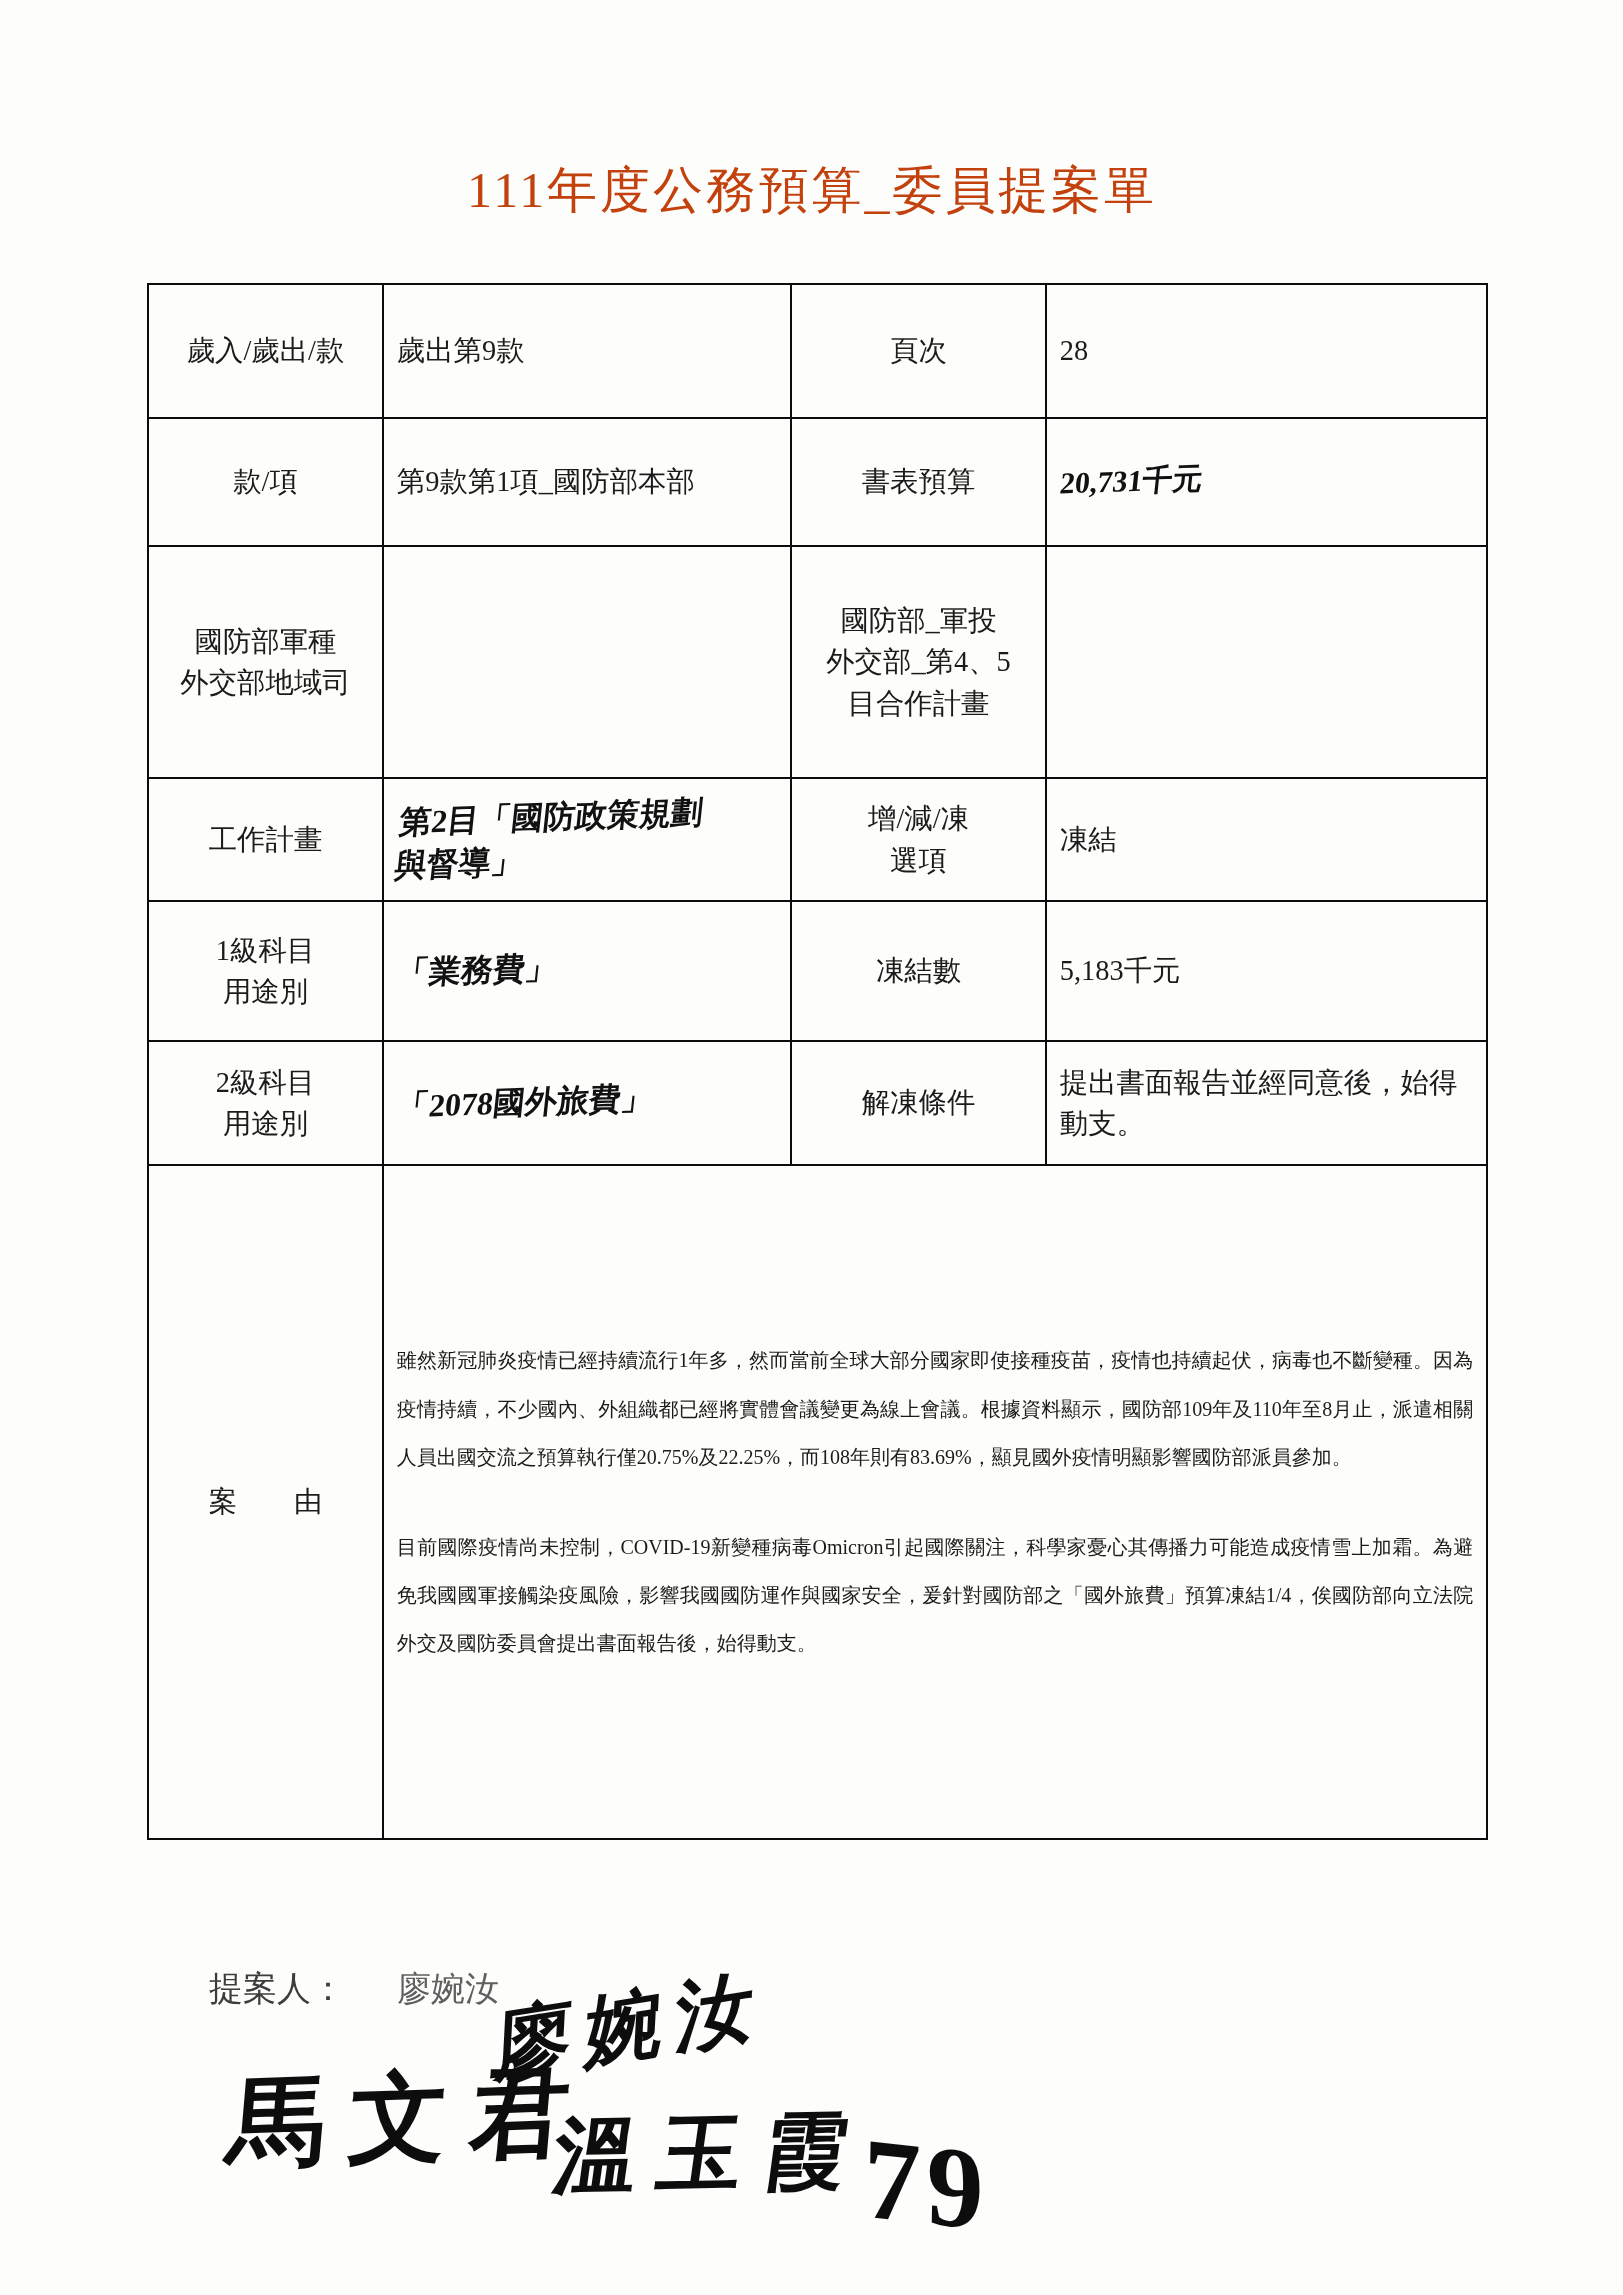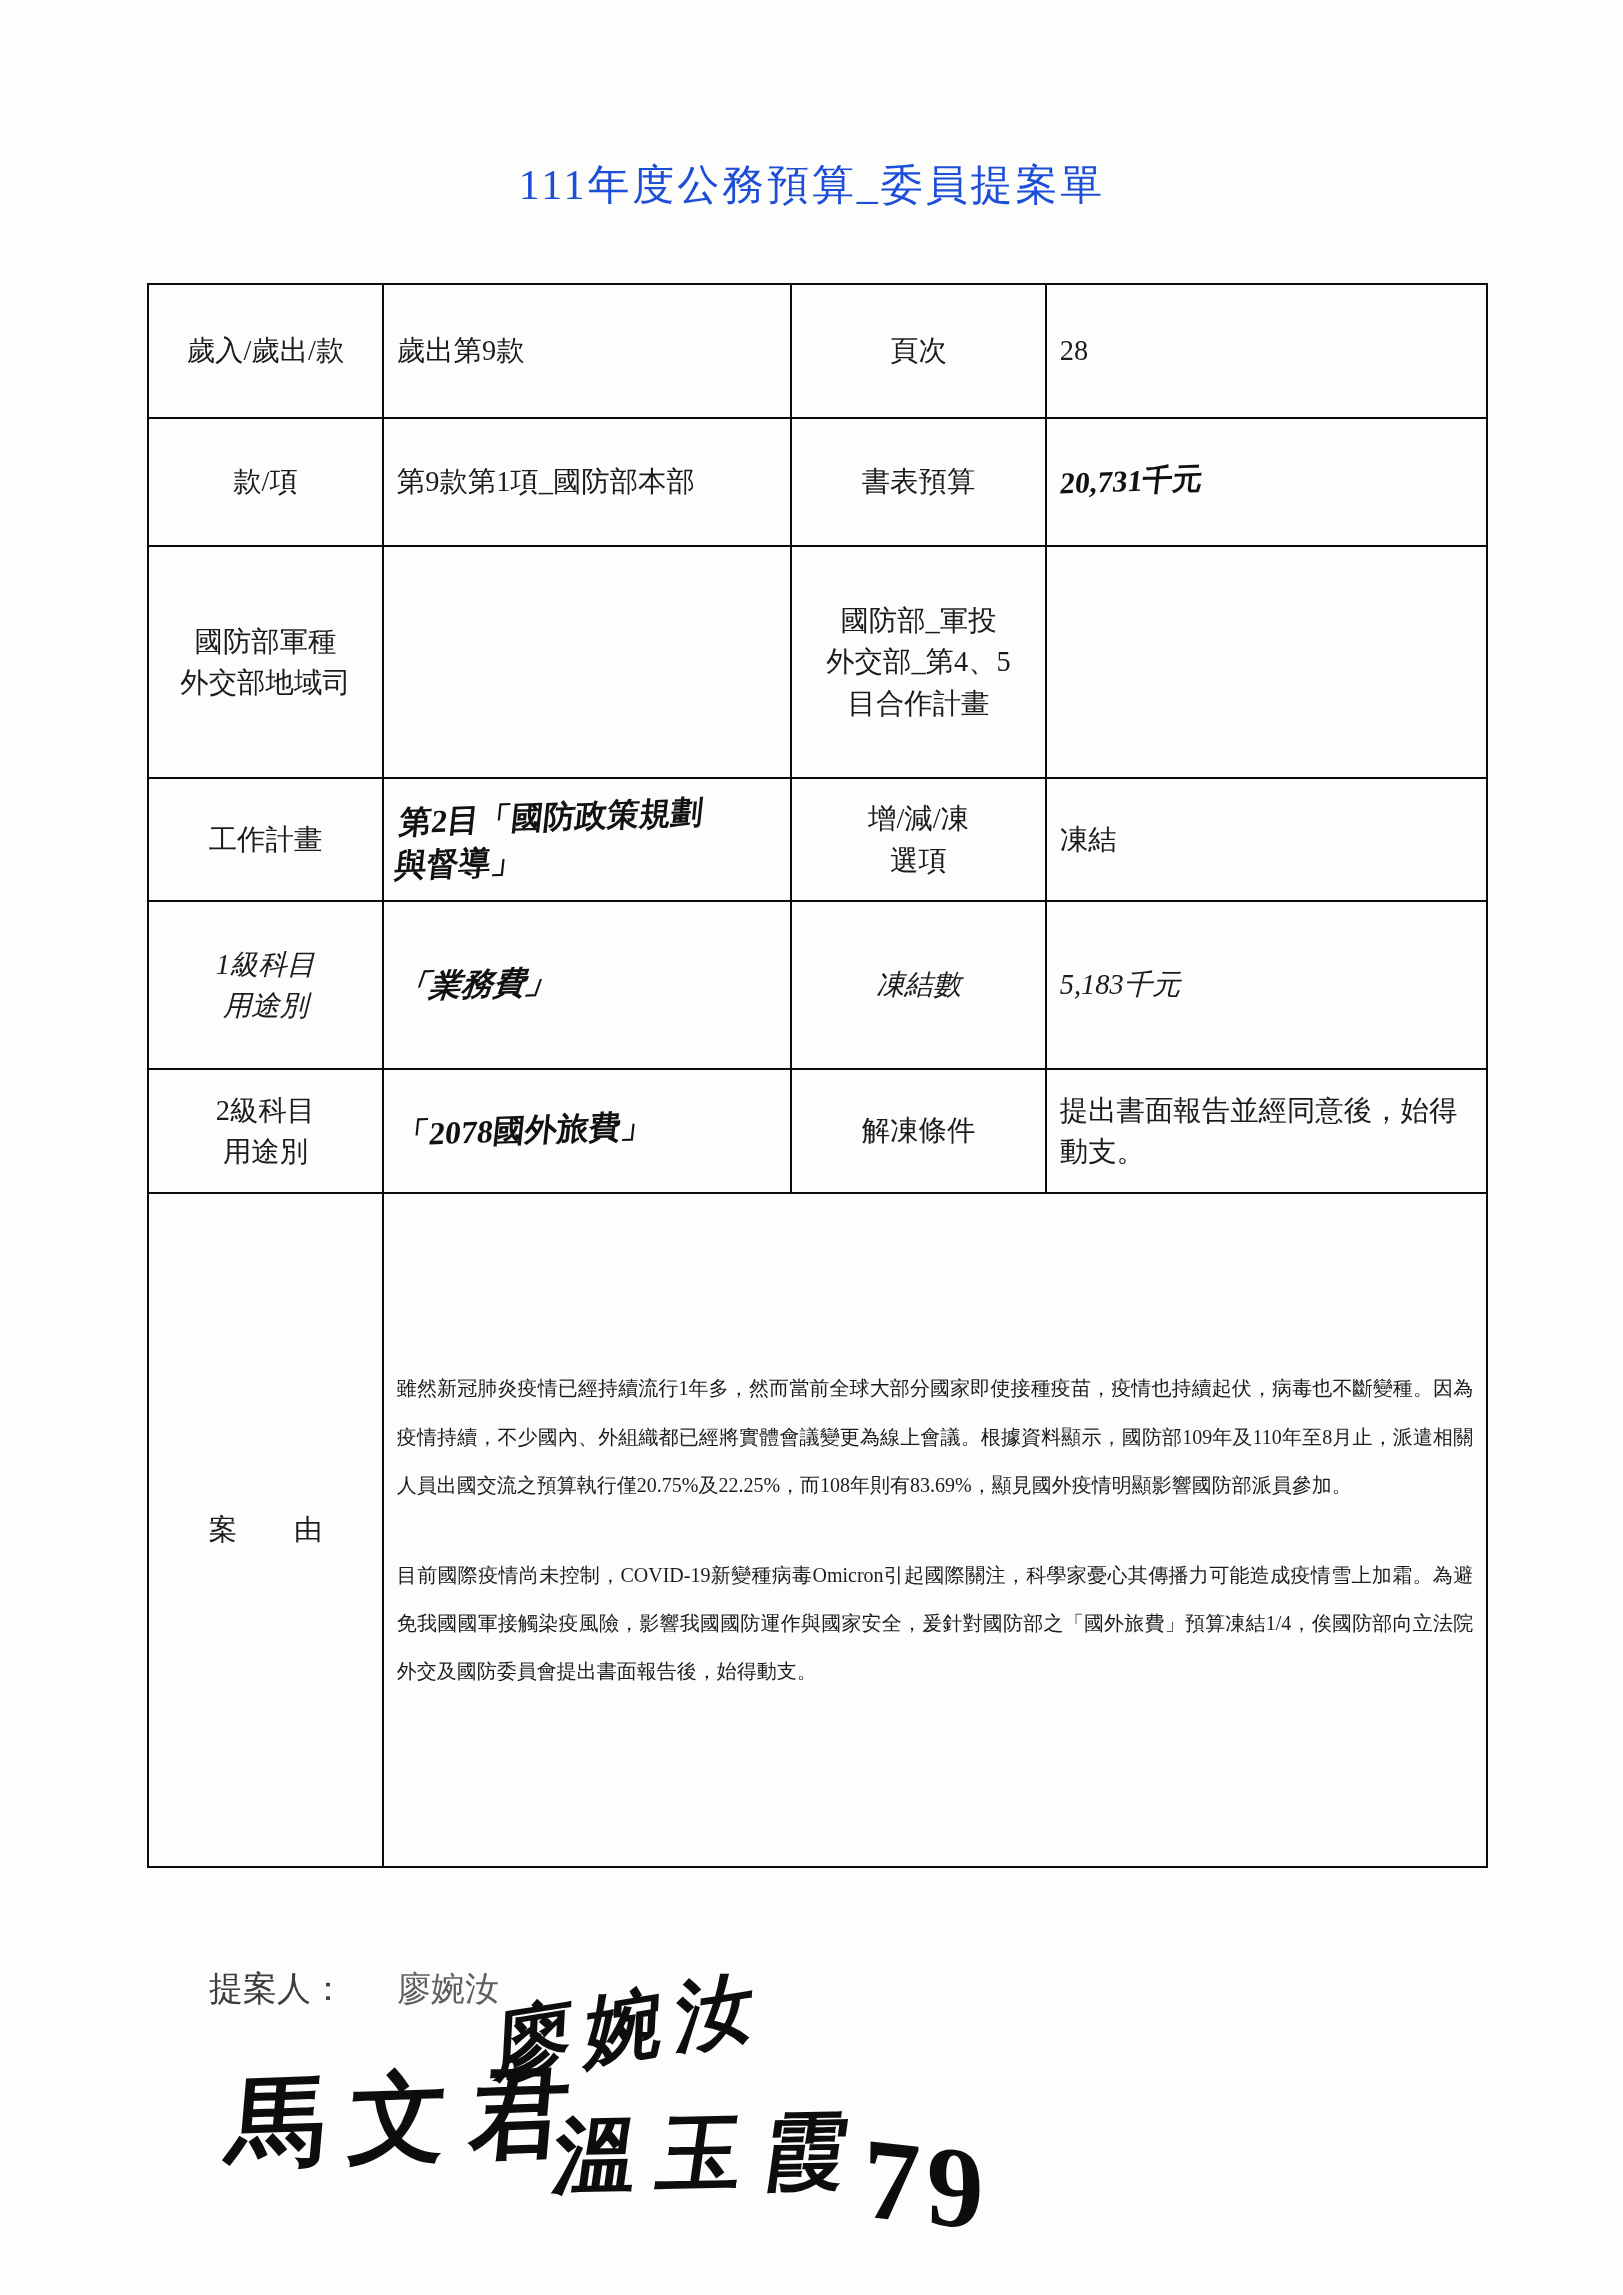--- a/index.html
+++ b/index.html
@@ -11,23 +11,23 @@
     overflow: hidden;
     font-family: "Liberation Serif", "DejaVu Serif", serif;
     color: #1b1b1b;
   }
   .title {
     position: absolute;
     top: 157px;
     left: 0;
     width: 100%;
     text-align: center;
-    font-size: 42px;
+    font-size: 50px;
     letter-spacing: 2.9px;
-    color: #1d4ed8;
+    color: #c2410c;
   }
   table.form {
     position: absolute;
     left: 147px;
     top: 283px;
     width: 1339px;
     border-collapse: collapse;
     table-layout: fixed;
   }
   table.form td {
@@ -39,21 +39,21 @@
     white-space: pre-line;
     overflow: hidden;
   }
   td.lbl { text-align: center; border-radius: 30px; }
   td.val { text-align: left; margin-left: 36px; }
   tr.r1 { height: 134px; }
   tr.r2 { height: 128px; }
   tr.r3 { height: 232px; }
   tr.r4 { height: 123px; }
   tr.r5 { height: 131px; }
-  tr.r6 { height: 168px; font-style: italic; }
+  tr.r6 { height: 140px; }
   tr.r7 { height: 124px; }
   tr.r8 { height: 674px; }
   .hw {
     display: inline-block;
     font-weight: 600;
     font-size: 32px;
     color: #111;
     transform: rotate(-2deg) skewX(-8deg);
     line-height: 1.35;
   }

